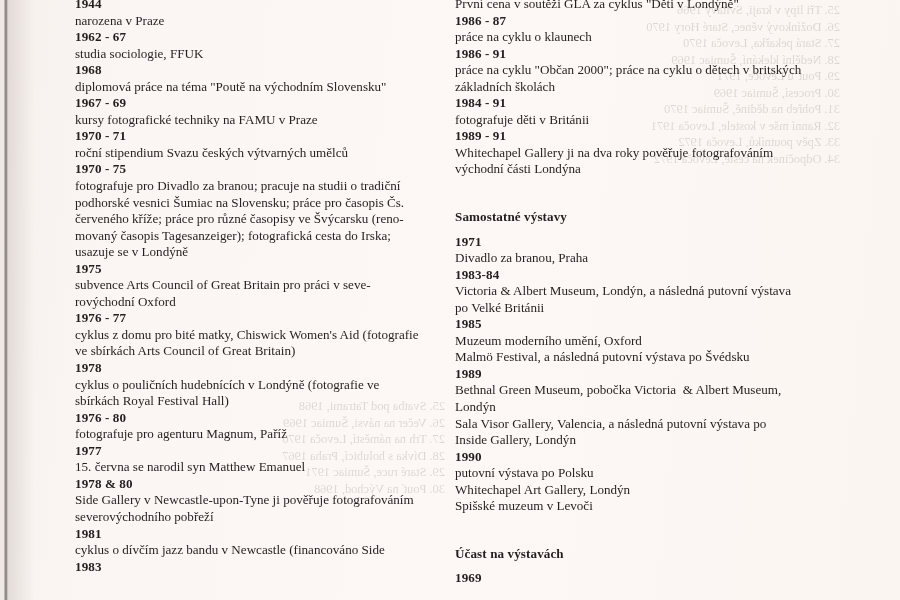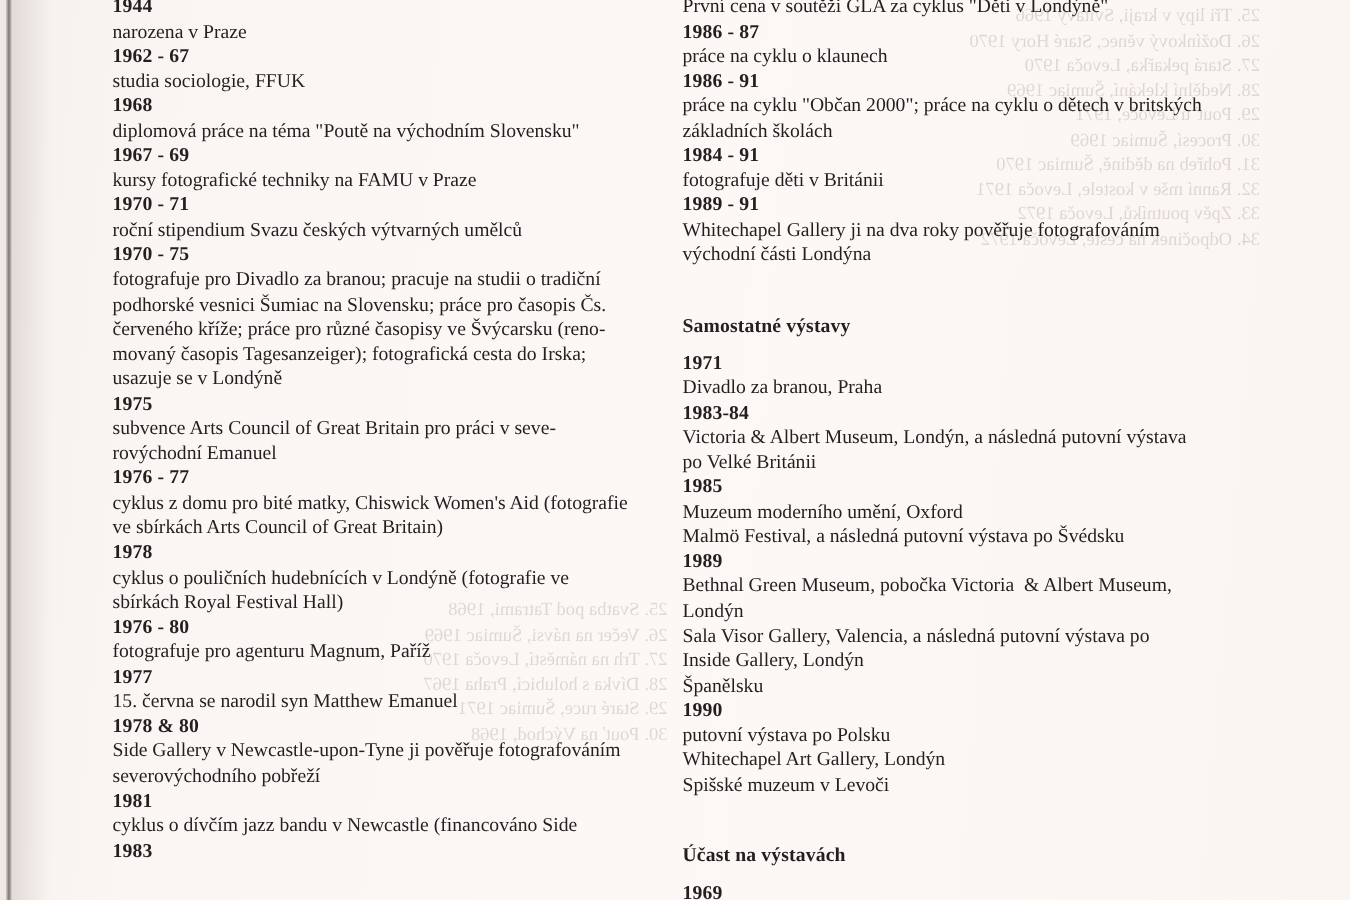--- a/index.html
+++ b/index.html
@@ -155,21 +155,21 @@
           <div class="ln yr">1970 - 71</div>
           <div class="ln">roční stipendium Svazu českých výtvarných umělců</div>
           <div class="ln yr">1970 - 75</div>
           <div class="ln">fotografuje pro Divadlo za branou; pracuje na studii o tradiční</div>
           <div class="ln">podhorské vesnici Šumiac na Slovensku; práce pro časopis Čs.</div>
           <div class="ln">červeného kříže; práce pro různé časopisy ve Švýcarsku (reno-</div>
           <div class="ln">movaný časopis Tagesanzeiger); fotografická cesta do Irska;</div>
           <div class="ln">usazuje se v Londýně</div>
           <div class="ln yr">1975</div>
           <div class="ln">subvence Arts Council of Great Britain pro práci v seve-</div>
-          <div class="ln">rovýchodní Emanuel</div>
+          <div class="ln">rovýchodní Oxford</div>
           <div class="ln yr">1976 - 77</div>
           <div class="ln">cyklus z domu pro bité matky, Chiswick Women's Aid (fotografie</div>
           <div class="ln">ve sbírkách Arts Council of Great Britain)</div>
           <div class="ln yr">1978</div>
           <div class="ln">cyklus o pouličních hudebnících v Londýně (fotografie ve</div>
           <div class="ln">sbírkách Royal Festival Hall)</div>
           <div class="ln yr">1976 - 80</div>
           <div class="ln">fotografuje pro agenturu Magnum, Paříž</div>
           <div class="ln yr">1977</div>
           <div class="ln">15. června se narodil syn Matthew Emanuel</div>
@@ -204,21 +204,20 @@
           <div class="ln">Victoria &amp; Albert Museum, Londýn, a následná putovní výstava</div>
           <div class="ln">po Velké Británii</div>
           <div class="ln yr">1985</div>
           <div class="ln">Muzeum moderního umění, Oxford</div>
           <div class="ln">Malmö Festival, a následná putovní výstava po Švédsku</div>
           <div class="ln yr">1989</div>
           <div class="ln">Bethnal Green Museum, pobočka Victoria  &amp; Albert Museum,</div>
           <div class="ln">Londýn</div>
           <div class="ln">Sala Visor Gallery, Valencia, a následná putovní výstava po</div>
           <div class="ln">Inside Gallery, Londýn</div>
-          <div class="ln">Španělsku</div>
           <div class="ln yr">1990</div>
           <div class="ln">putovní výstava po Polsku</div>
           <div class="ln">Whitechapel Art Gallery, Londýn</div>
           <div class="ln">Spišské muzeum v Levoči</div>
           <div class="gap-lg"></div>
           <div class="ln sec">Účast na výstavách</div>
           <div class="gap-xs"></div>
           <div class="ln yr">1969</div>
         </div>
     </div>

